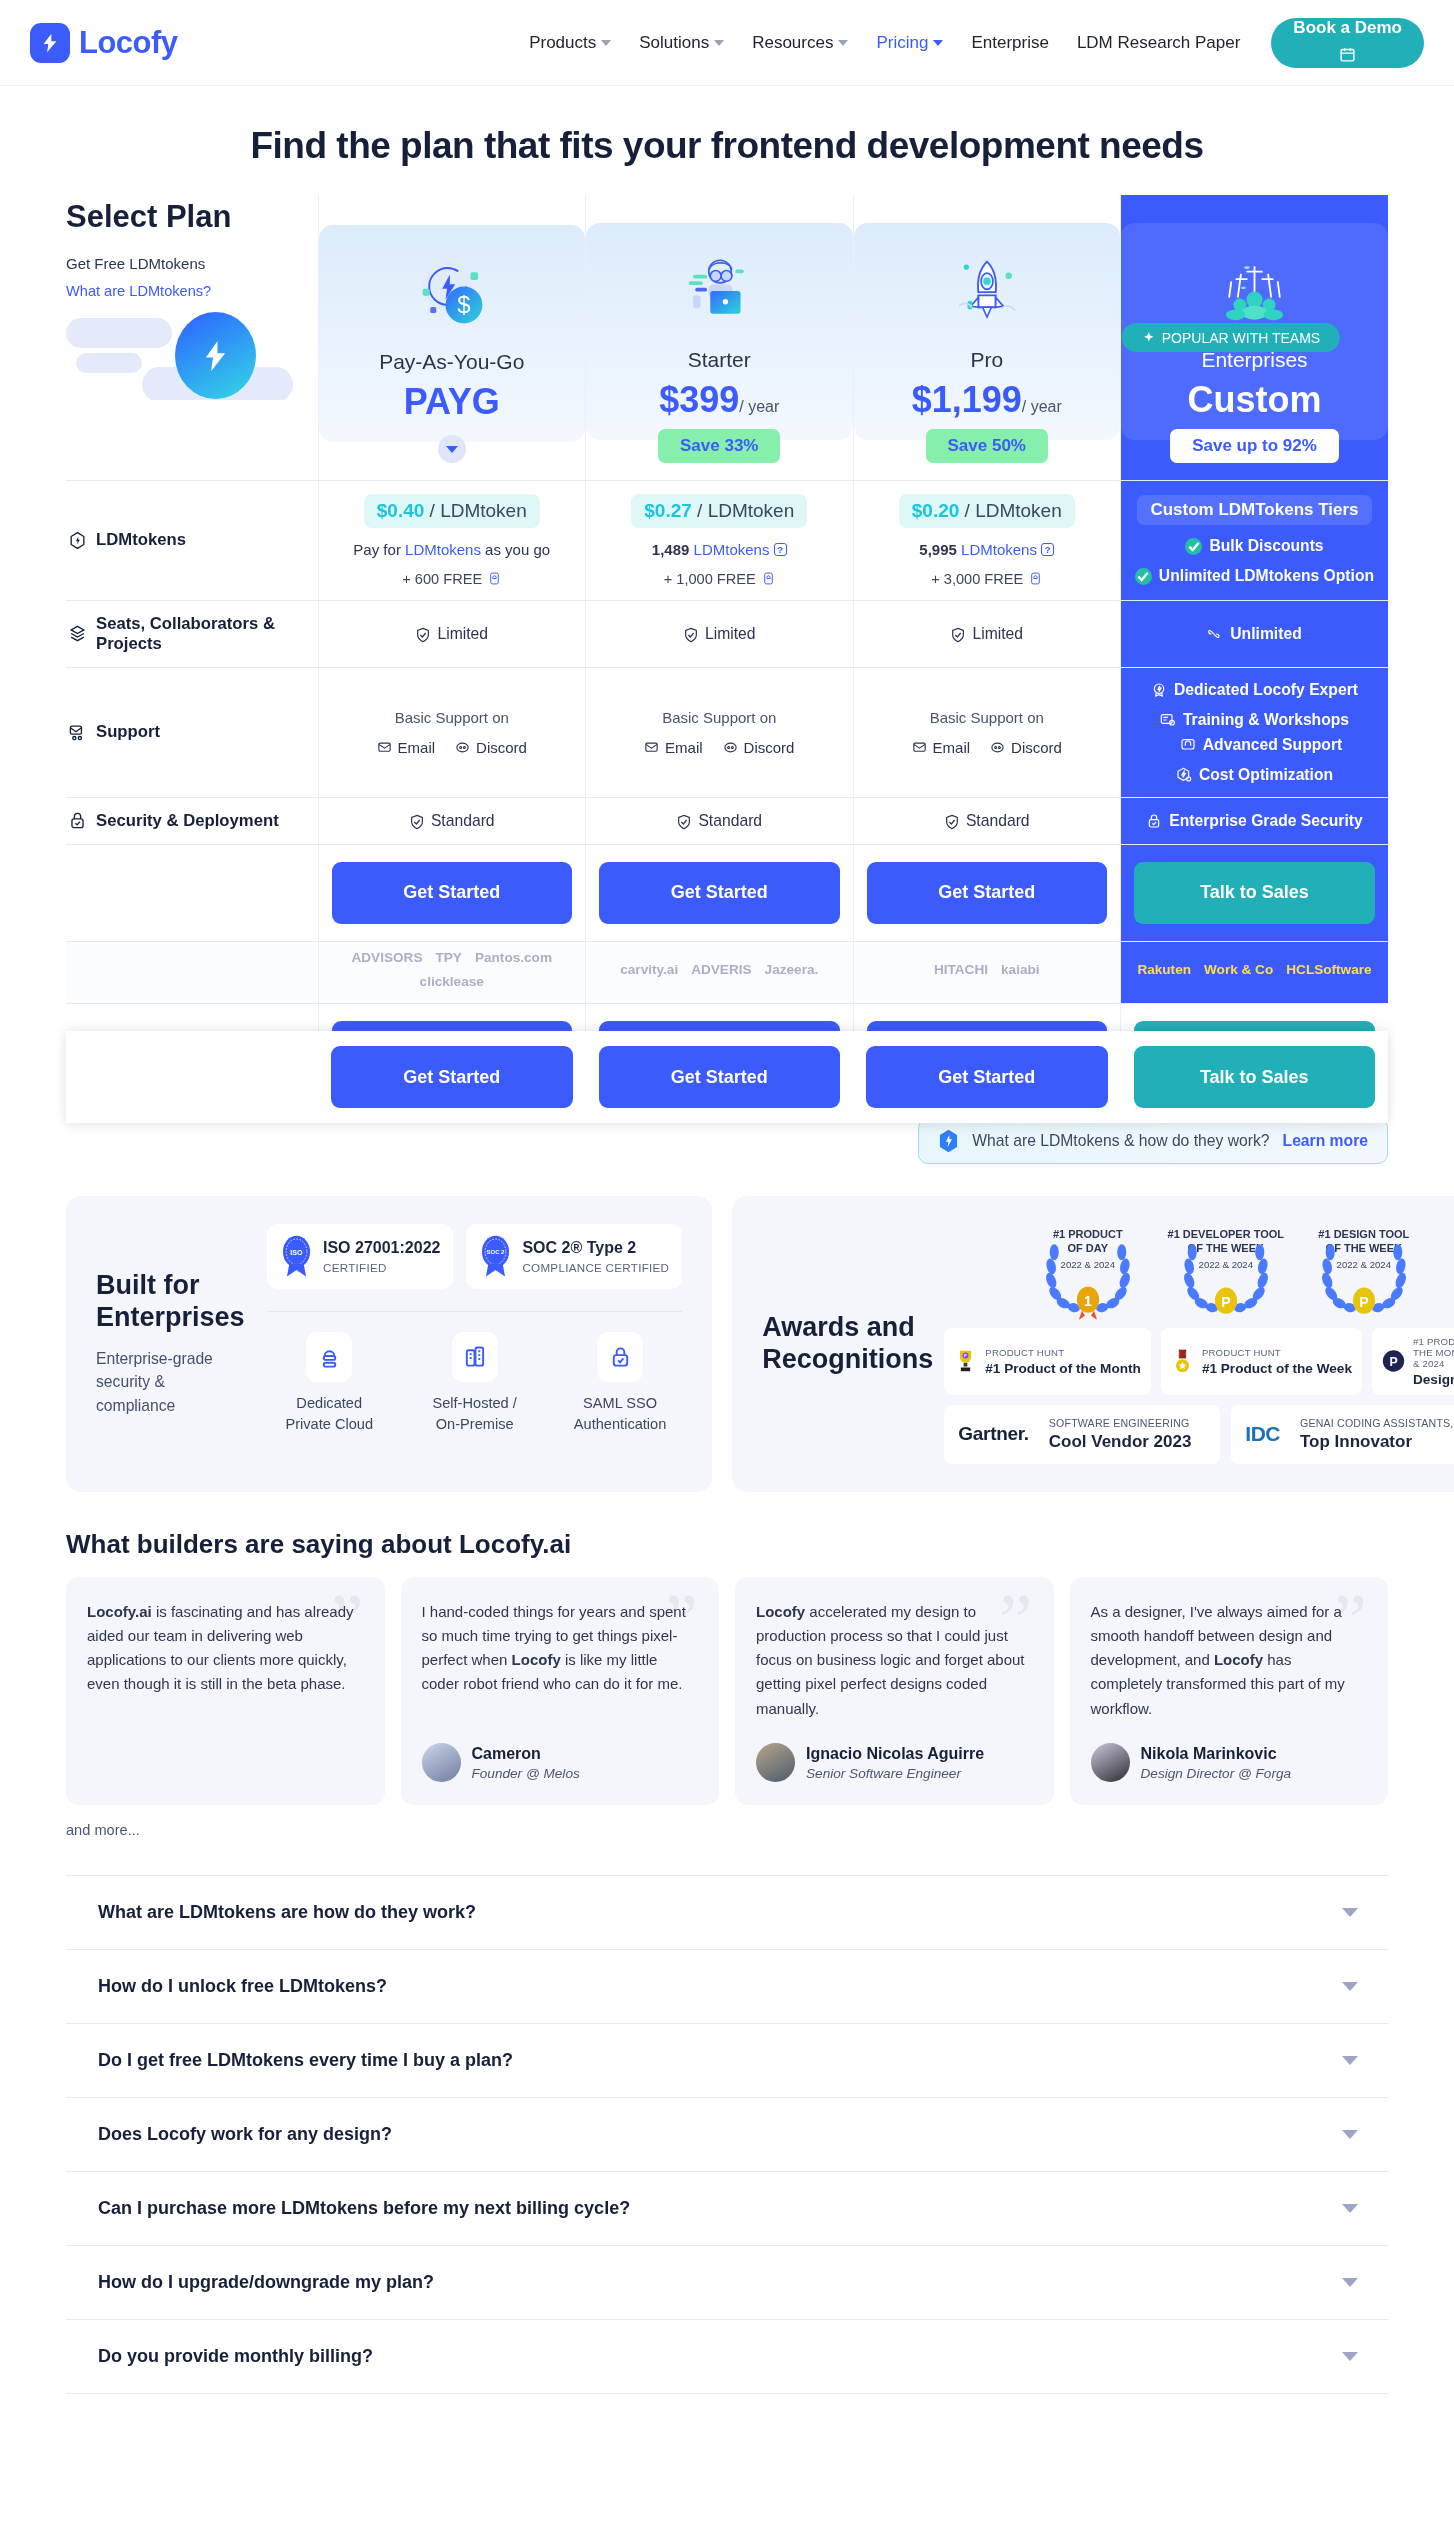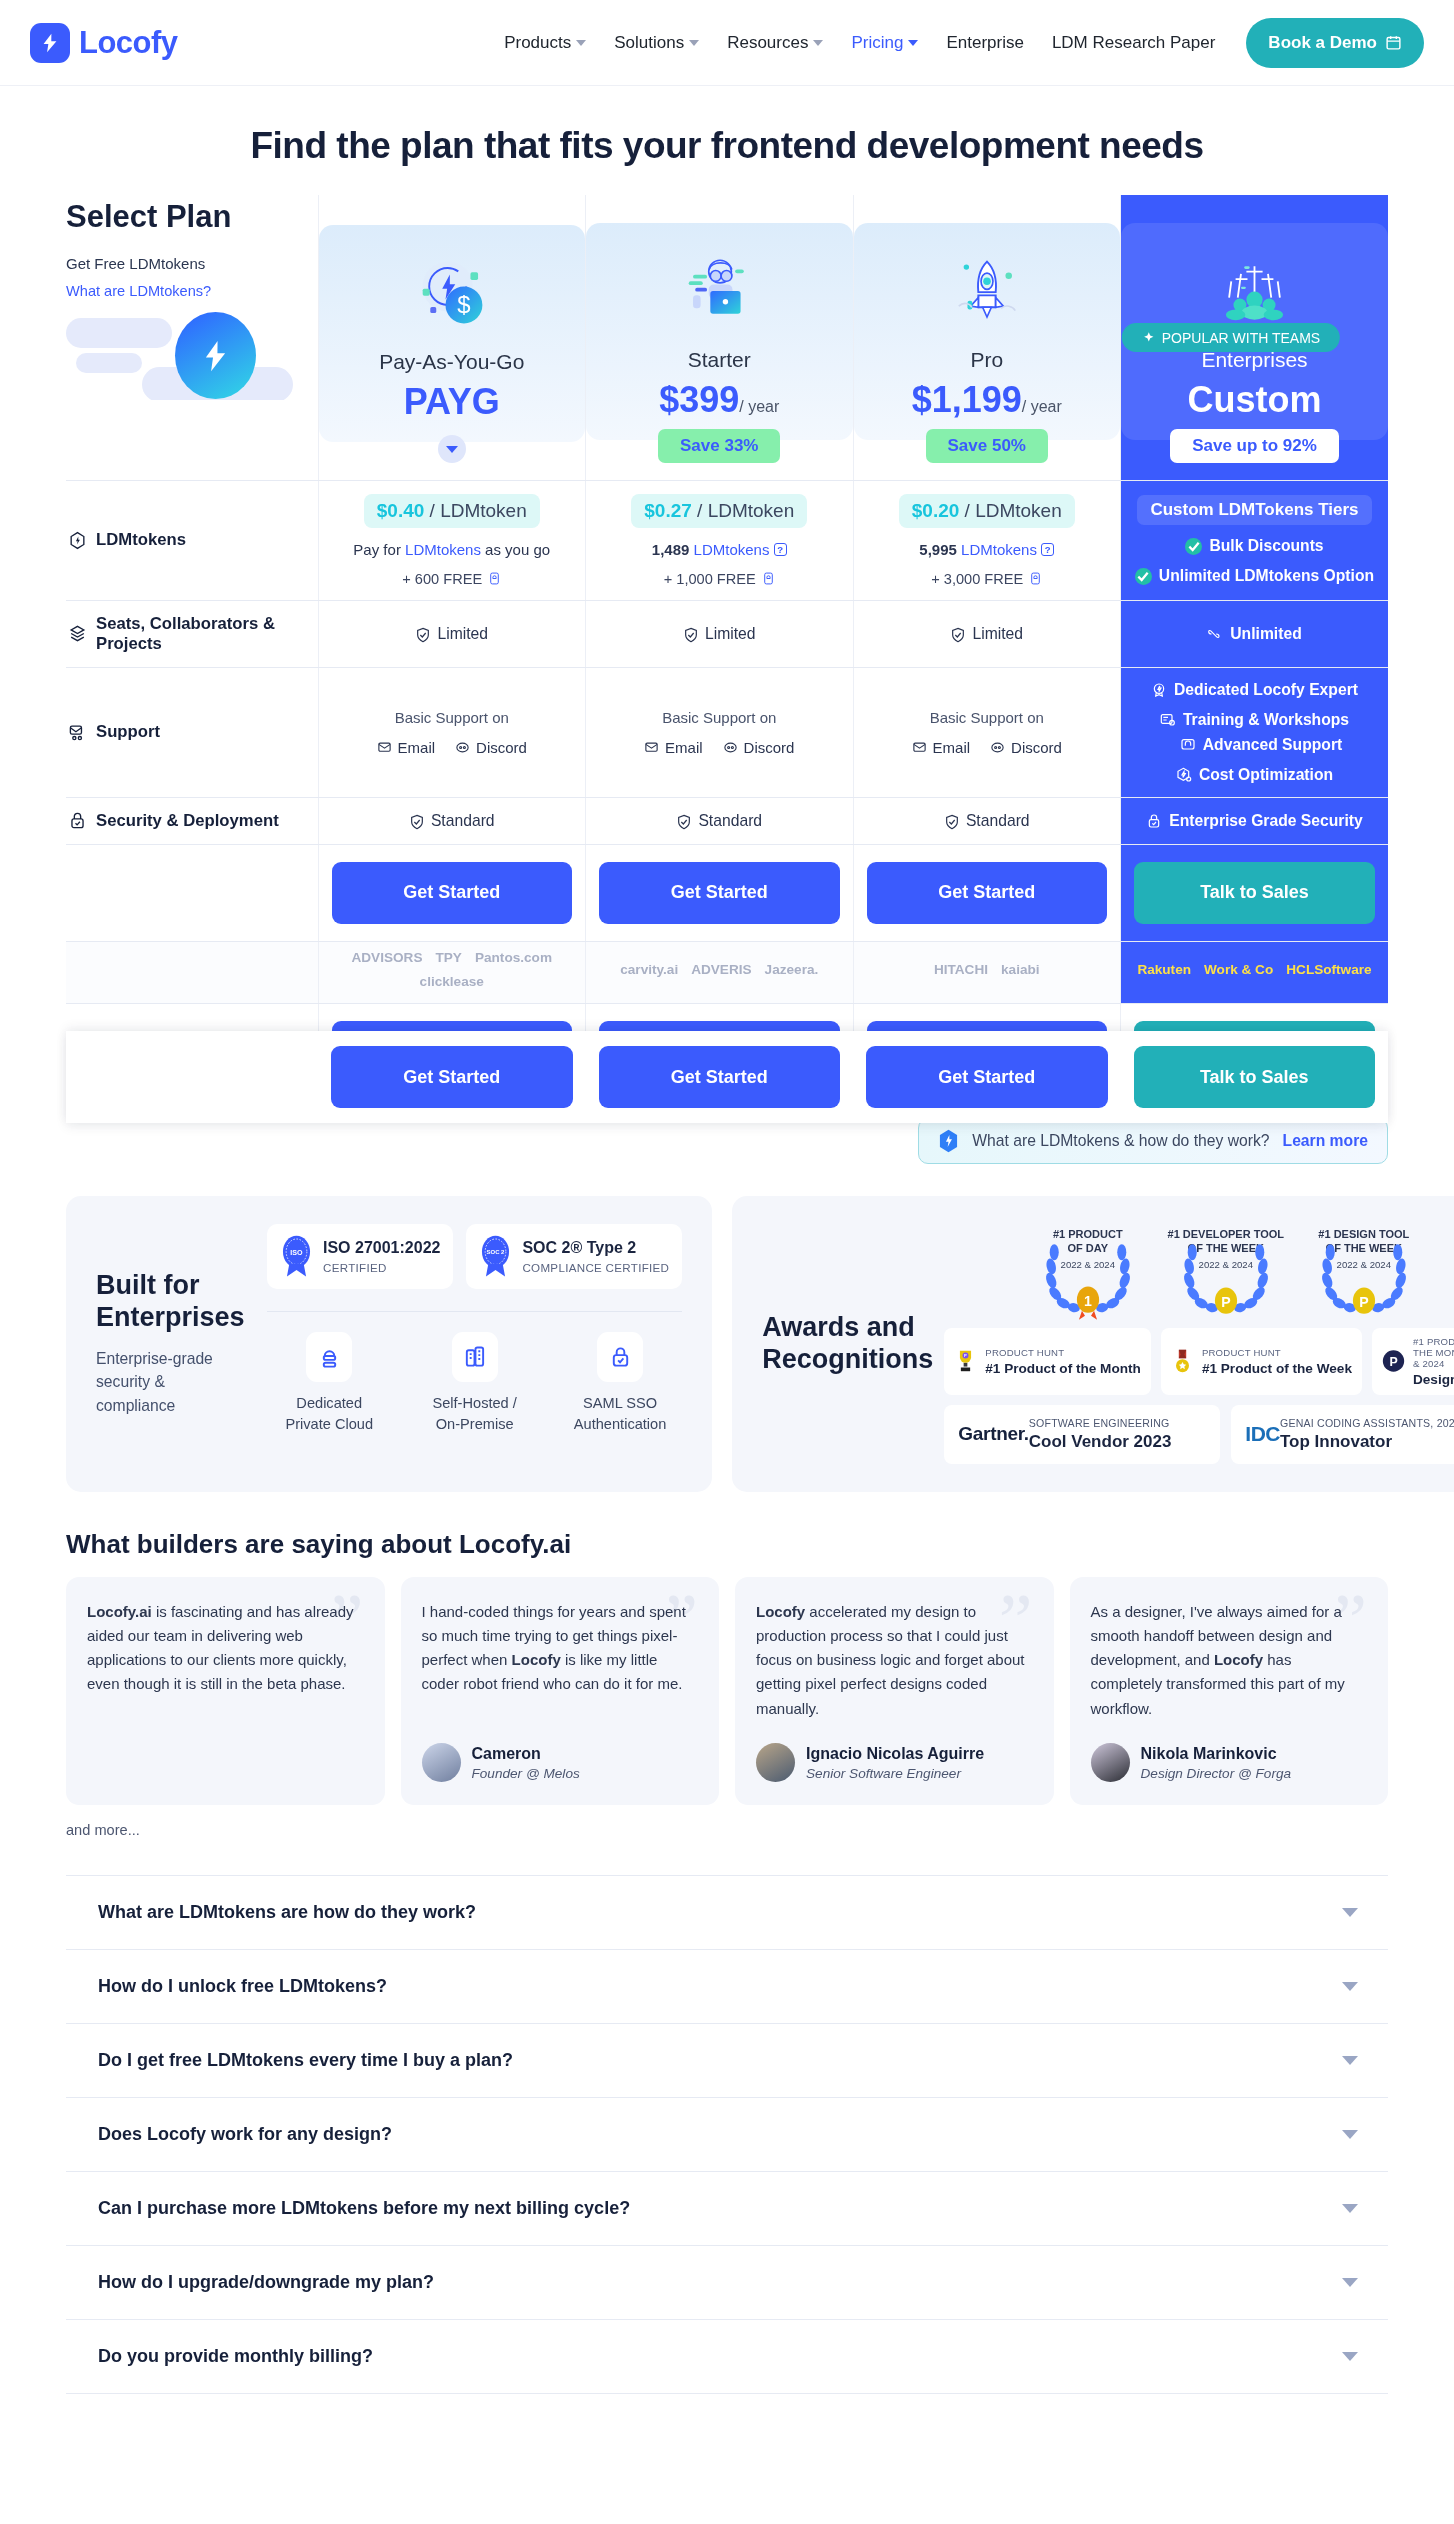--- a/index.html
+++ b/index.html
@@ -30,21 +30,21 @@
     font-size:17px; color:#20262f; padding:0 14px; white-space:nowrap;
     cursor:pointer;
   }
   .nav-item.active { color:#3b5bfd; }
   .caret { width:0;height:0;border-left:5.6px solid transparent;border-right:5.6px solid transparent;border-top:6px solid #9aa2b8; display:inline-block; }
   .nav-item.active .caret { border-top-color:#3b5bfd; }
   .demo-btn {
     margin-left:17px; background:#22b0b8; color:#fff; border:none;
     border-radius:30px; height:50px; padding:0 22px;
     font-size:17px; font-weight:600; display:flex; align-items:center; gap:8px;
-    cursor:pointer; font-family:inherit;
+    cursor:pointer; font-family:inherit;flex-direction:column;
   }
   .demo-btn svg { width:17px;height:17px; }
 
   
   .hero-title {
     text-align:center; font-size:37px; font-weight:700; color:#16203a;
     padding:39px 0 0; letter-spacing:-0.5px;
   }
   .tool-row {
     display:flex; align-items:center; justify-content:center; gap:14px;
@@ -221,21 +221,21 @@
   .laurel { position:relative; width:126px; height:96px; text-align:center; }
   .laurel .lt { font-size:11px; font-weight:700; color:#2b3550; line-height:1.3; padding-top:3px; }
   .laurel .ly { font-size:9.6px; color:#3c4760; margin-top:3.5px; }
   .laurel svg.lw { position:absolute; bottom:0; width:126px; height:76px; left:0; }
   .ph-row { display:flex; gap:10px; margin-top:8px; }
   .ph-card { background:#fff; border-radius:8px; padding:8px 10px; display:flex; align-items:center; gap:8px; flex:1 1 0; }
   .ph-ic { width:23px;height:26px;flex:0 0 auto; }
   .ph-t { font-size:9.6px; color:#5a6480; letter-spacing:0.2px; }
   .ph-s { font-size:13.6px; font-weight:700; color:#1b2540; margin-top:3px; white-space:nowrap;}
   .gi-row { display:flex; gap:11px; margin-top:10px; }
-  .gi-card { background:#fff; border-radius:8px; padding:12px 14px; display:flex; align-items:center; gap:0; flex:1 1 0;}
+  .gi-card { background:#fff; border-radius:8px; padding:12px 14px; display:flex; align-items:center; gap:20px; flex:1 1 0;}
   .gartner { font-size:19px; font-weight:700; color:#16213c; letter-spacing:-0.3px;}
   .idc { font-size:21px; font-weight:700; color:#1b6fb8; letter-spacing:-0.5px;}
   .gi-t { font-size:10.6px; color:#4c5670; letter-spacing:0.2px;}
   .gi-s { font-size:17px; font-weight:700; color:#1b2540; margin-top:3px; white-space:nowrap;}
 
   
   .tsec { margin:37px 66px 0; }
   .tsec h2 { font-size:26px; font-weight:700; color:#16203a; }
   .tgrid { display:flex; gap:16px; margin-top:17px; }
   .tcard { background:#f4f6fb; border-radius:13px; padding:23px 21px; flex:1 1 0; position:relative; display:flex; flex-direction:column; min-height:202px;}

